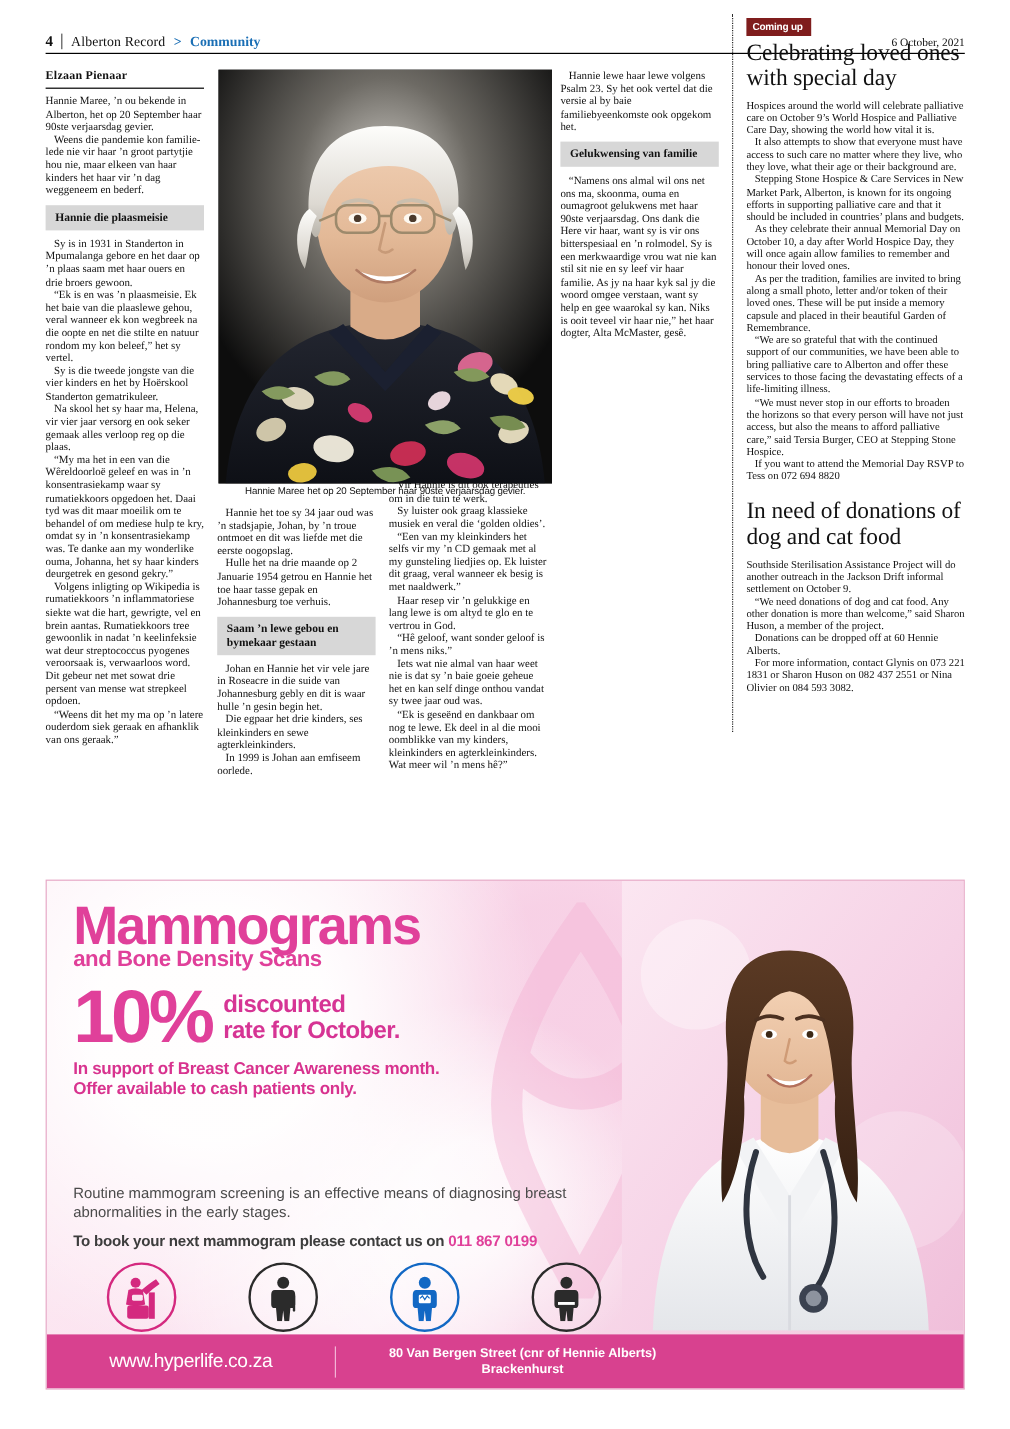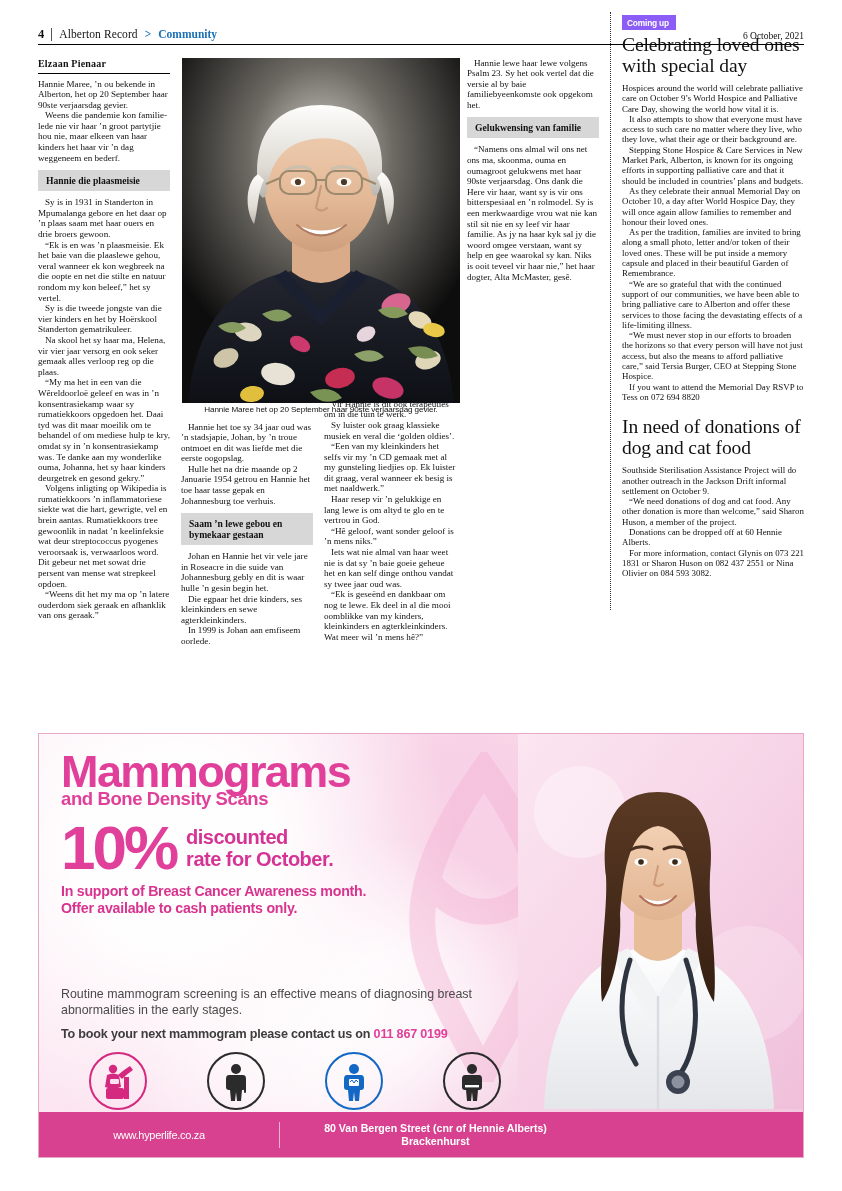--- a/index.html
+++ b/index.html
@@ -142,21 +142,21 @@
     line-height: 9.5px;
     padding-top: 2px;
     font-weight: 500;
     letter-spacing: -0.1px;
     text-align: center;
   }
 
   
   .kicker {
     display: inline-block;
-    background: #8b5cf6;
+    background: #7f1d1d;
     color: #fff;
     font-family: "Liberation Sans", sans-serif;
     font-weight: bold;
     font-size: 8.4px;
     padding: 2.5px 7px 2.5px 5px;
     letter-spacing: -.2px;
     margin-bottom: 4px;
   }
   .rail-head {
     font-family: "Liberation Serif", serif;
@@ -331,21 +331,21 @@
     width: 766px; height: 45px;
     background: #d8418f;
     display: flex;
     align-items: center;
     font-family: "Liberation Sans", sans-serif;
     color: #fff;
   }
   .ad-url {
     width: 240px;
     text-align: center;
-    font-size: 11px;
+    font-size: 16px;
     letter-spacing: -.3px;
   }
   .ad-addr {
     border-left: 1.5px solid #f3b4d6;
     padding-left: 22px;
     font-size: 10.6px;
     font-weight: bold;
     line-height: 13px;
     text-align: center;
     width: 290px;

